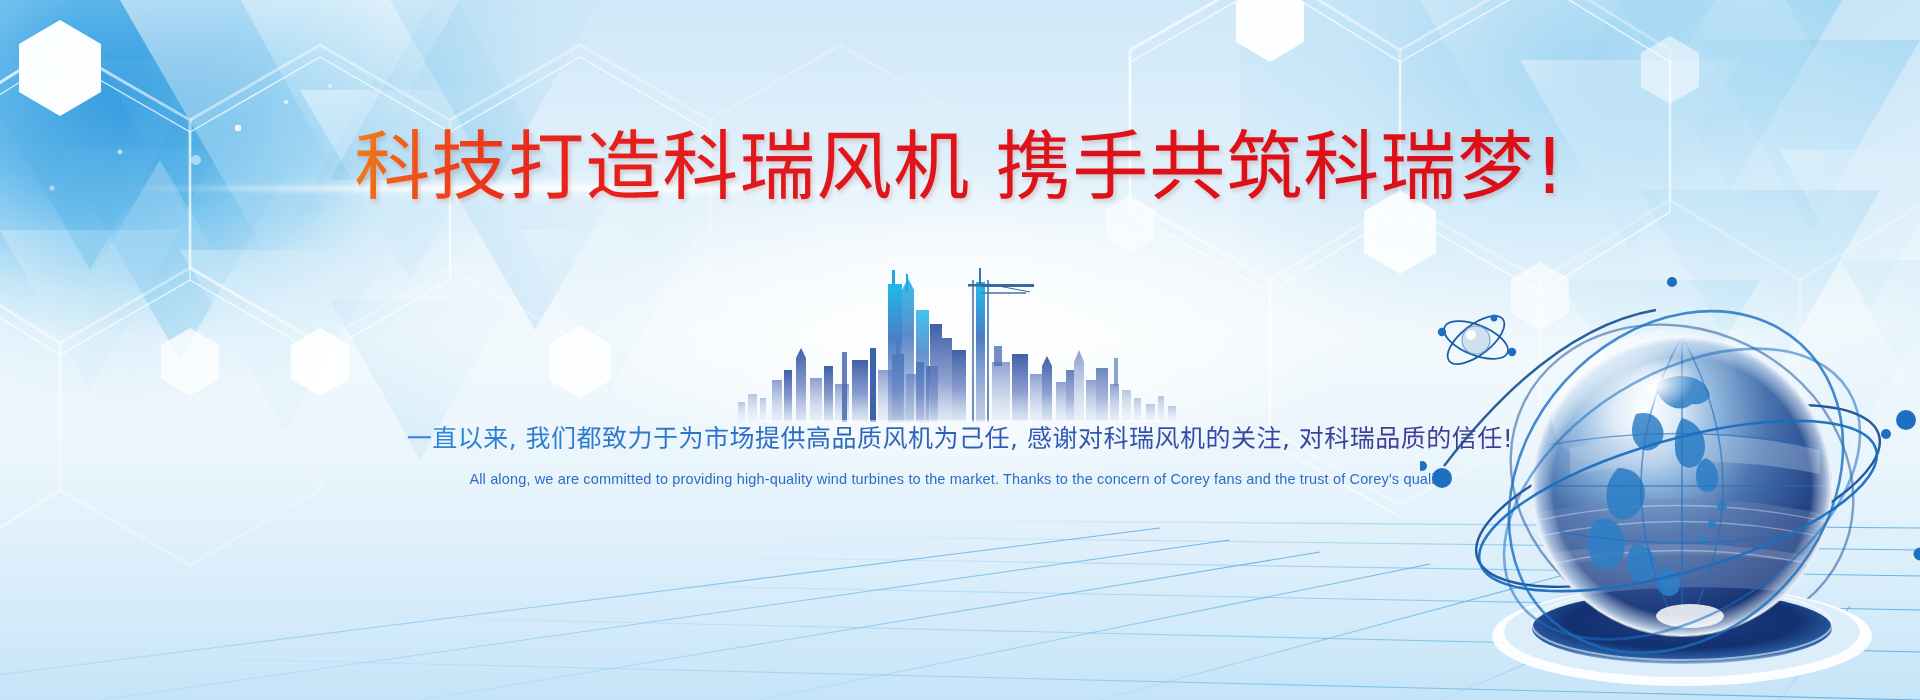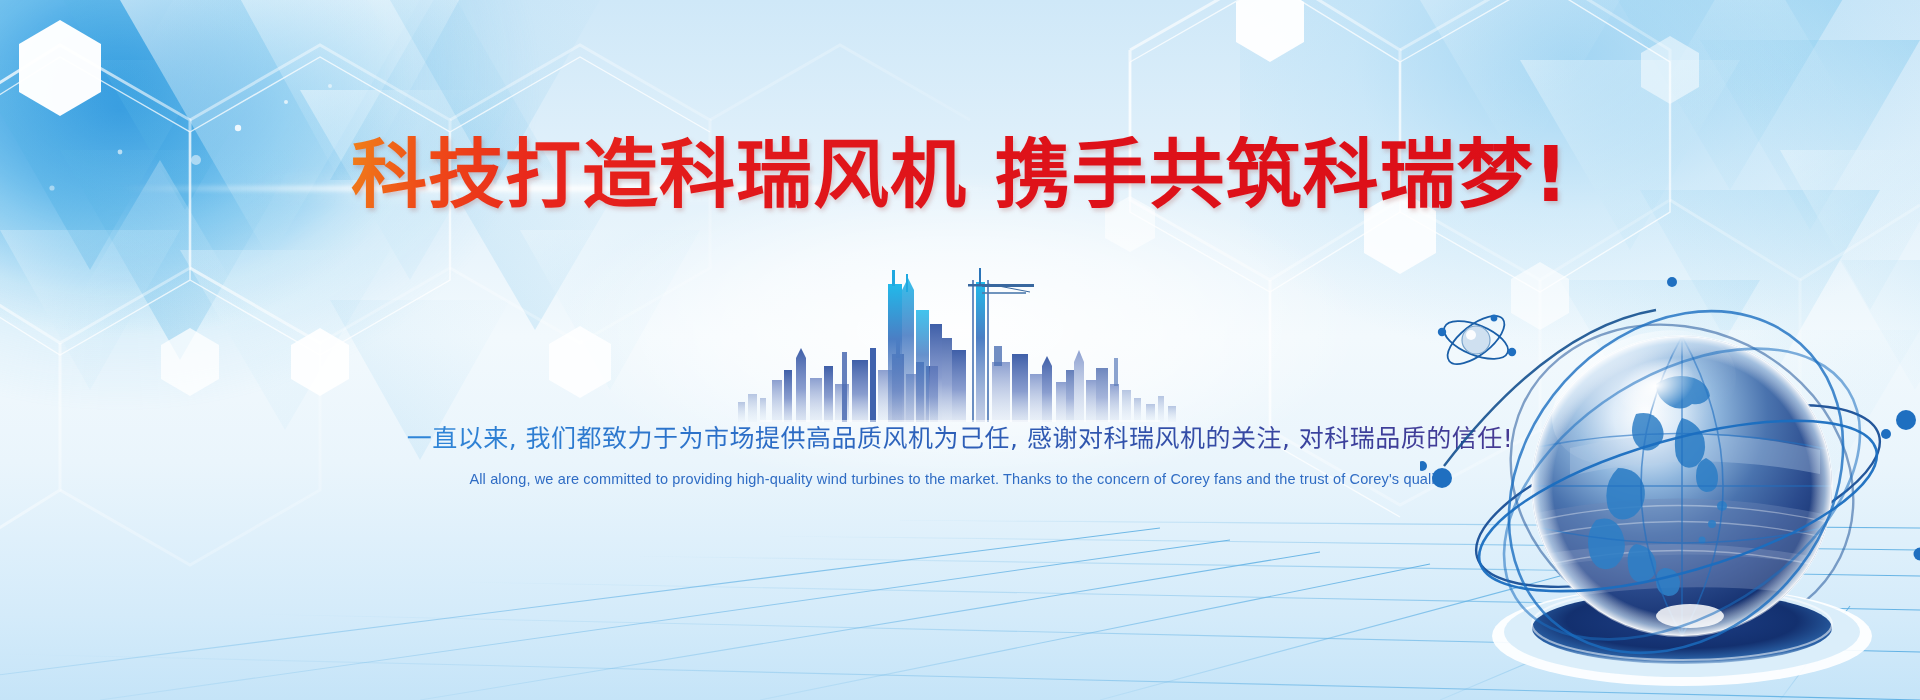--- a/index.html
+++ b/index.html
@@ -94,25 +94,25 @@
   
   .headline-wrap {
     position: absolute;
     left: 0;
     right: 0;
     top: 120px;
     text-align: center;
   }
   .headline {
     display: inline-block;
-    margin: 16px;
+    margin: 8px;
     font-family: "DejaVu Sans", "Liberation Sans", sans-serif;
     font-size: 76px;
     line-height: 1.02;
-    font-weight: bold;
+    font-weight: normal;
     letter-spacing: 1px;
     background-image: linear-gradient(105deg,
         #f0801a 0%, #ef4a18 7%, #e8251c 16%, #e1181b 32%, #de1119 60%, #dc0f18 100%);
     -webkit-background-clip: text;
     background-clip: text;
     color: transparent;
     -webkit-text-fill-color: transparent;
     filter: drop-shadow(2px 3px 2px rgba(150,40,30,0.20));
     white-space: nowrap;
   }

